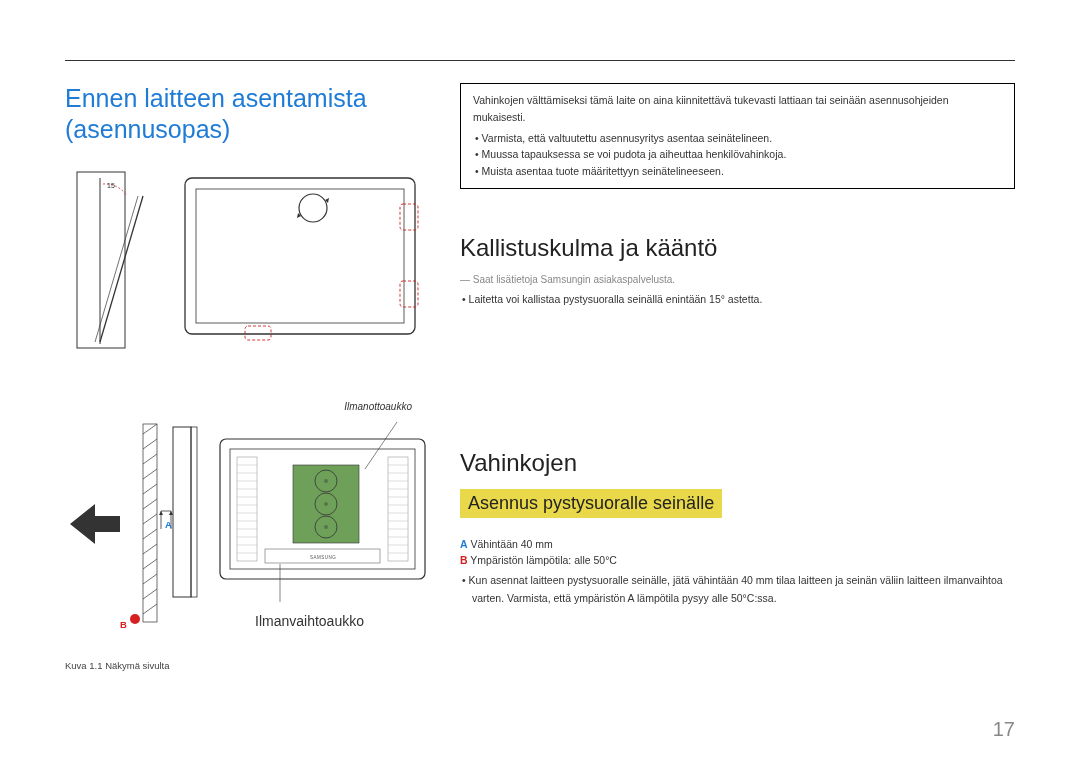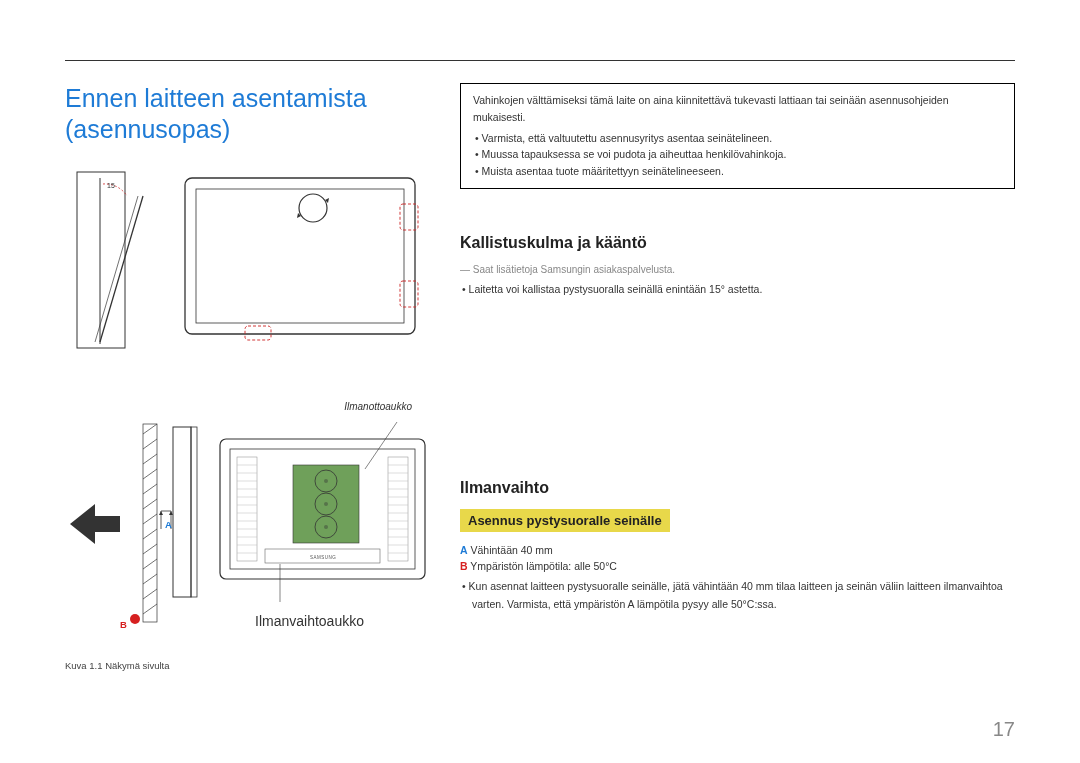--- a/index.html
+++ b/index.html
@@ -35,44 +35,43 @@
     border: 1px solid #000;
     padding: 8px 12px;
     font-size: 10.5px;
     line-height: 1.6;
     margin-bottom: 45px;
   }
   .warning-box ul { list-style: none; padding-left: 12px; margin-top: 4px; }
   .warning-box ul li::before { content: "• "; margin-left: -10px; }
 
   h2 {
-    font-size: 16px;
-    font-weight: 700;
+    font-size: 24px;
+    font-weight: 400;
     color: #222;
     margin-bottom: 12px;
-    margin-top: 40px;
   }
   .note {
     font-size: 10px;
     color: #888;
     margin-bottom: 6px;
   }
   .note::before { content: "― "; }
   .bullets { font-size: 10.5px; line-height: 1.7; list-style: none; padding-left: 12px; }
   .bullets li::before { content: "• "; margin-left: -10px; }
 
   .section-gap { height: 140px; }
 
   h3.highlight {
     display: inline-block;
     background: #e8d84a;
-    font-size: 13px;
-    font-weight: 700;
+    font-size: 18px;
+    font-weight: 400;
     padding: 4px 8px;
-    margin-bottom: 12px;
+    margin-bottom: 20px;
     color: #222;
   }
   .spec-line { font-size: 10.5px; margin-bottom: 4px; }
   .spec-line .lbl-a { color: #1e7bd6; font-weight: 600; }
   .spec-line .lbl-b { color: #d62020; font-weight: 600; }
 
   
   .fig1 {
     position: relative;
     width: 365px;
@@ -254,21 +253,21 @@
     </div>
 
     <h2>Kallistuskulma ja kääntö</h2>
     <div class="note">Saat lisätietoja Samsungin asiakaspalvelusta.</div>
     <ul class="bullets">
       <li>Laitetta voi kallistaa pystysuoralla seinällä enintään 15° astetta.</li>
     </ul>
 
     <div class="section-gap"></div>
 
-    <h2>Ilmanvaihto</h2>
+    <h2>Vahinkojen</h2>
     <h3 class="highlight">Asennus pystysuoralle seinälle</h3>
     <div class="spec-line">
       <span class="lbl-a">A</span>
       <span>Vähintään 40 mm</span>
     </div>
     <div class="spec-line">
       <span class="lbl-b">B</span>
       <span>Ympäristön lämpötila: alle 50°C</span>
     </div>
     <ul class="bullets" style="margin-top:6px;">

